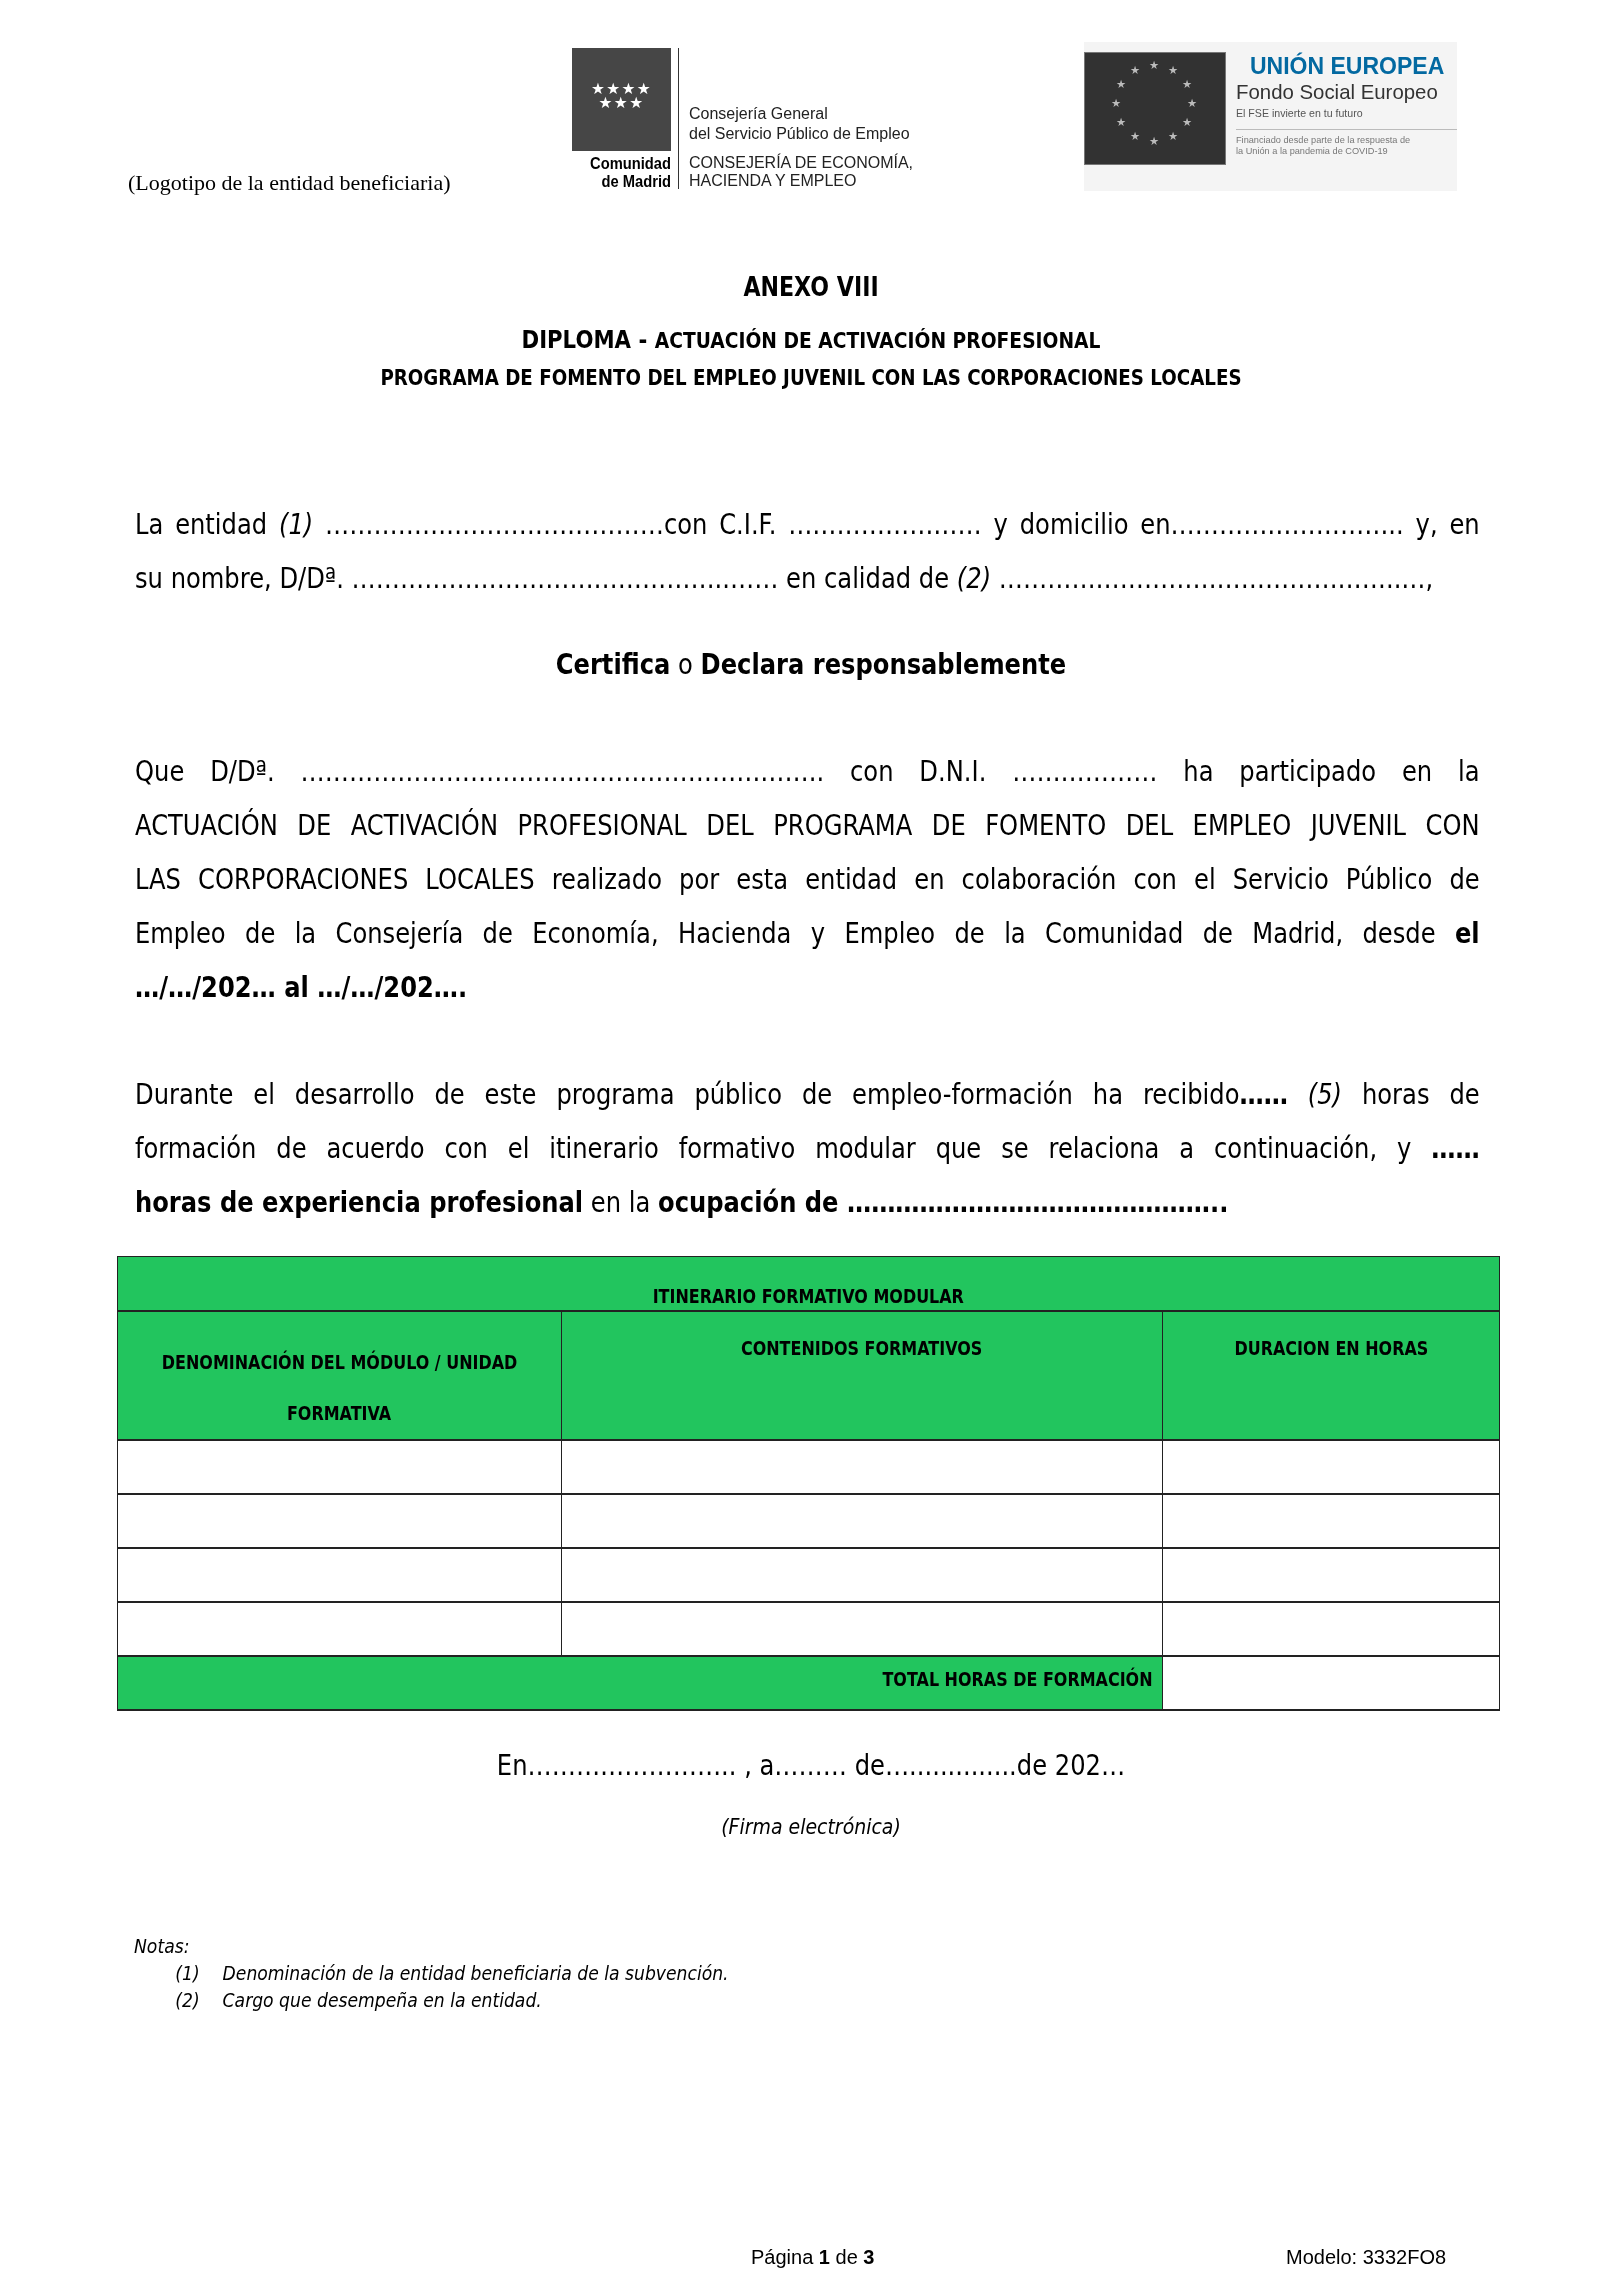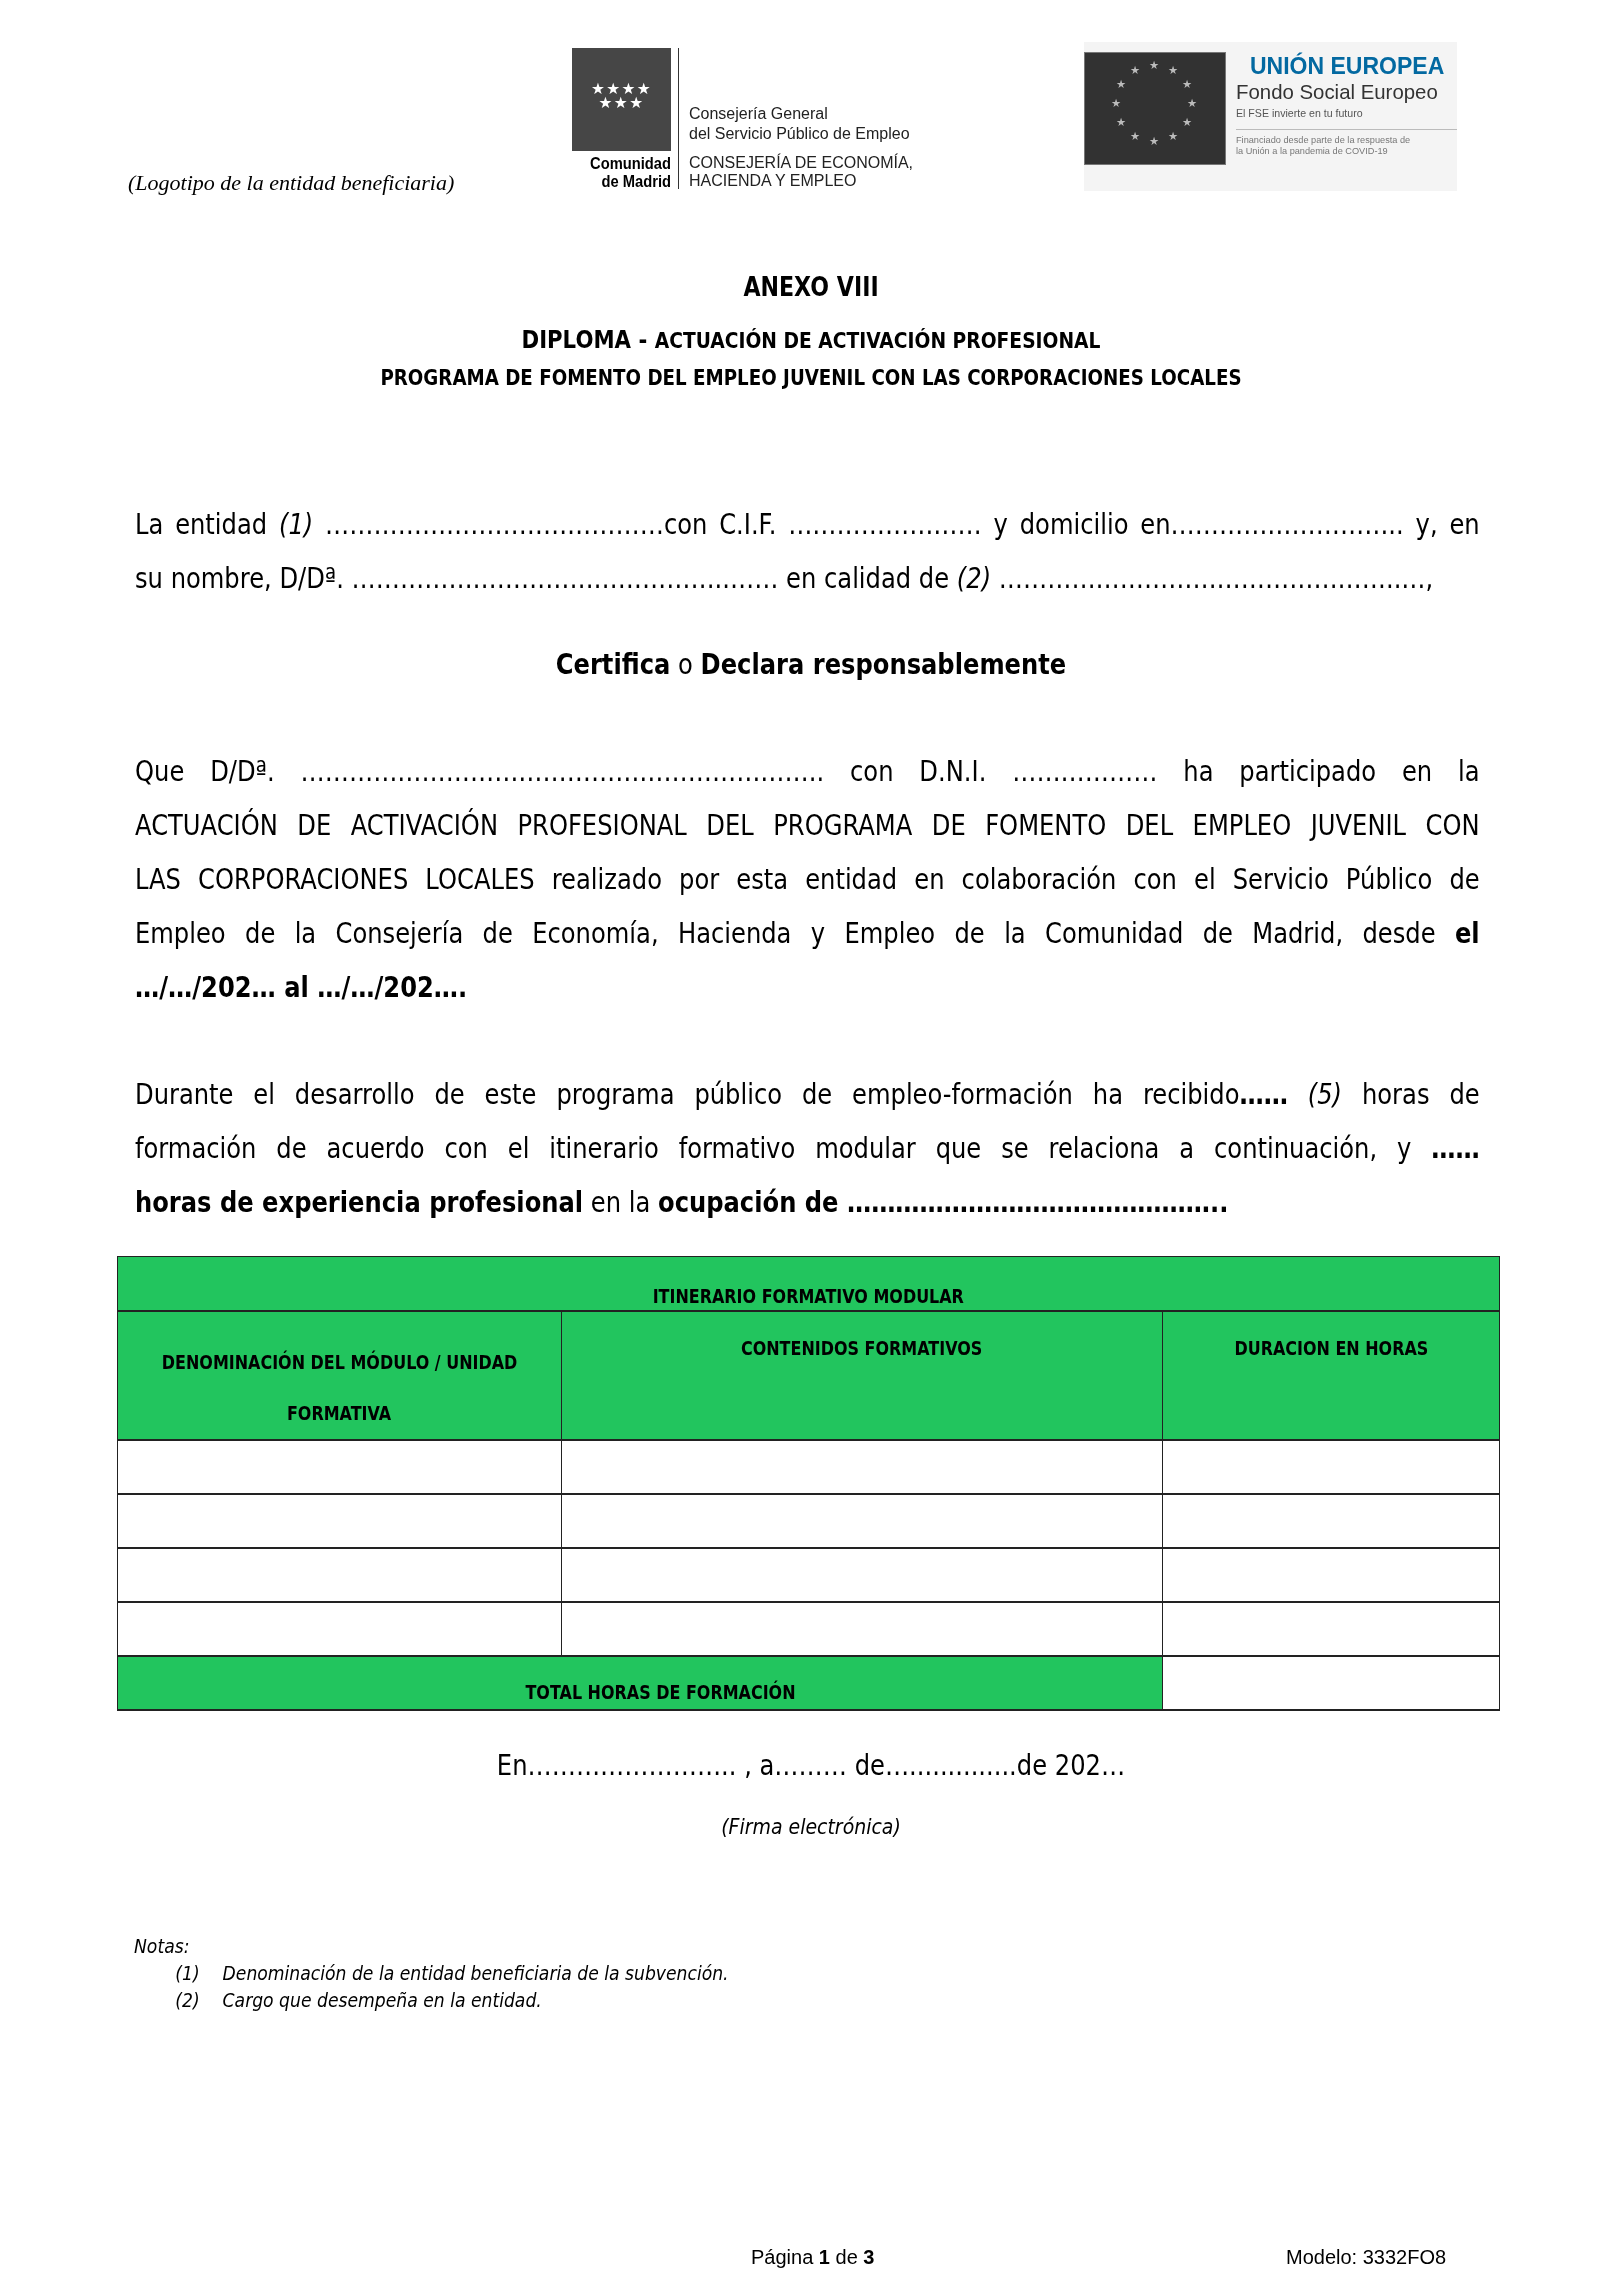--- a/index.html
+++ b/index.html
@@ -1,21 +1,21 @@
 <!DOCTYPE html>
 <html style="font-size:11.3px"><head>
 <meta charset="utf-8">
 <style>
   html, body { margin: 0; padding: 0; background: #ffffff; }
   body { width: 1622px; height: 2284px; position: relative; overflow: hidden; color: #000;
          font-family: "DejaVu Sans", sans-serif; }
   .abs { position: absolute; }
 
   
-  #logo-placeholder { left: 128px; top: 170px; font-family: "Liberation Serif", serif; font-style: italic;
+  #logo-placeholder { left: 128px; top: 170px; font-family: "Liberation Serif", serif; 
                       font-size: 22px; white-space: nowrap; }
   #cm-logo { left: 572px; top: 48px; width: 394px; height: 148px; }
   #cm-block { position: absolute; left: 0; top: 0; width: 99px; height: 103px; background: #464646; }
   #cm-stars { position: absolute; left: 10px; top: 34px; width: 79px; color: #fff; font-size: 15.5px;
               line-height: 14px; text-align: center; letter-spacing: 1.4px; }
   #cm-name { position: absolute; left: 0; top: 107px; width: 99px; text-align: right;
              font-family: "Liberation Sans", sans-serif; font-weight: bold; font-size: 16px; line-height: 18.3px;
              transform: scaleX(0.92); transform-origin: right; }
   #cm-divider { position: absolute; left: 106px; top: 0; width: 1.4px; height: 141px; background: #333; }
   #cm-dg { position: absolute; left: 117px; top: 56px; font-family: "Liberation Sans", sans-serif;
@@ -196,21 +196,21 @@
     <td class="thick-b"></td>
     <td class="thick-b"></td>
     <td class="thick-b"></td>
   </tr>
   <tr class="row-d">
     <td class="thick-b"></td>
     <td class="thick-b"></td>
     <td class="thick-b"></td>
   </tr>
   <tr class="row-d">
-    <td colspan="2" class="hdr thick-b" style="vertical-align:bottom; padding-right:10px; padding-bottom:6px;">
+    <td colspan="2" class="hdr thick-b" style="text-align:right; vertical-align:bottom; padding-right:10px; padding-bottom:19px;">
       <span class="cellText" style="transform-origin:right">TOTAL HORAS DE FORMACIÓN</span>
     </td>
     <td class="thick-b"></td>
   </tr>
 </tbody>
   </table>
 
 <div id="fecha">En…………………….. , a……… de…..............de 202…</div>
 <div id="firma">(Firma electrónica)</div>
 

